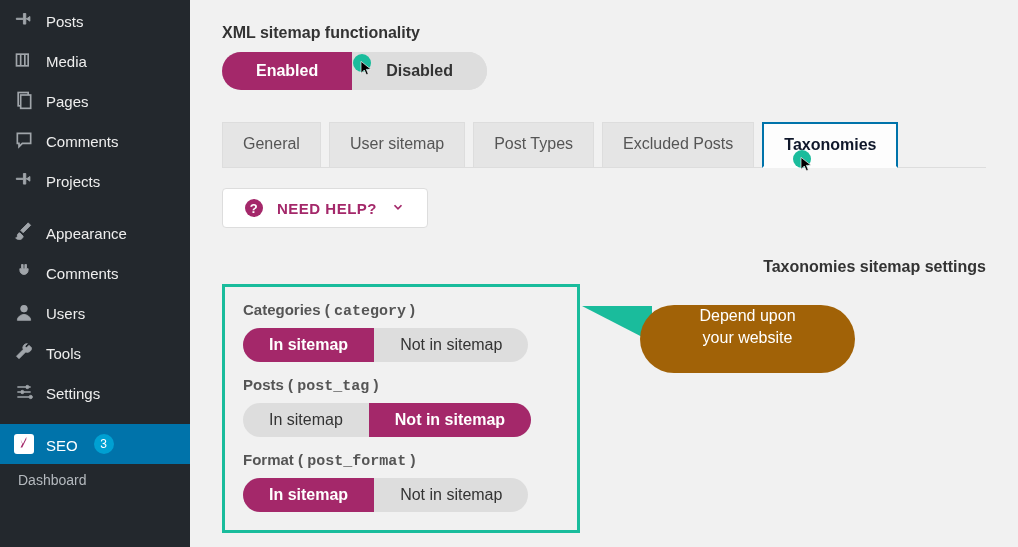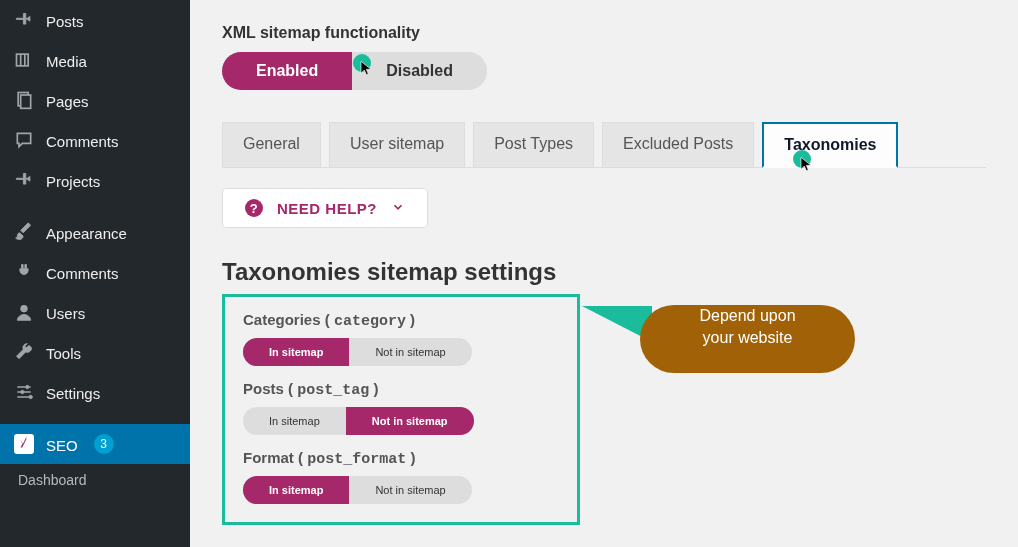--- a/index.html
+++ b/index.html
@@ -27,30 +27,30 @@
   .toggle-btn.active { background:#a4286a; color:#fff; }
 
   .tabs { margin-top:32px; display:flex; gap:8px; border-bottom:1px solid #ddd; }
   .tab { padding:12px 20px; background:#e5e5e5; color:#555; font-size:16px; cursor:pointer; border:1px solid #ddd; border-bottom:none; }
   .tab.active { background:#fdfdfd; color:#0f172a; border:2px solid #0073aa; border-bottom:2px solid #fdfdfd; margin-bottom:-1px; font-weight:600; }
 
   .help-btn { margin-top:20px; display:inline-flex; align-items:center; gap:14px; padding:10px 22px; background:#fff; border:1px solid #ddd; border-radius:4px; color:#a4286a; font-weight:700; font-size:15px; letter-spacing:0.5px; cursor:pointer; }
   .help-btn .q { width:18px; height:18px; border-radius:50%; background:#a4286a; color:#fff; display:flex; align-items:center; justify-content:center; font-size:13px; font-weight:bold; }
   .help-btn .chev { color:#a4286a; }
 
-  .settings-title { margin-top:30px; font-size:24px; font-weight:600; color:#333; }
+  .settings-title { margin-top:30px; font-size:16px; font-weight:600; color:#333;text-align:right; }
 
   .settings-box { margin-top:8px; border:3px solid #1abc9c; padding:14px 18px 18px; width:358px; background:#f1f1f1; position:relative; }
   .tax-row { margin-bottom:14px; }
   .tax-row:last-child { margin-bottom:0; }
   .tax-label { font-size:15px; color:#555; font-weight:600; margin-bottom:8px; }
   .tax-label .code { font-family: "Courier New", monospace; font-weight:600; }
 
   .pill-group { display:inline-flex; border-radius:20px; overflow:hidden; background:#ddd; }
-  .pill { padding:8px 26px; font-size:11px; color:#333; cursor:pointer; }
+  .pill { padding:8px 26px; font-size:16px; color:#333; cursor:pointer; }
   .pill.sel { background:#a4286a; color:#fff; font-weight:600; }
 
   
   .callout { position:absolute; left:640px; top:305px; width:215px; height:68px; background:#a16207; color:#fff; border-radius:34px; display:flex; align-items:flex-start; justify-content:center; text-align:center; font-size:16px; line-height:1.35; }
   .callout-tail { position:absolute; left:582px; top:306px; width:0; height:0; border-top:0px solid transparent; border-bottom:36px solid transparent; border-right:70px solid #1abc9c; }
 
   
   .cursor { position:absolute; width:22px; height:22px; pointer-events:none; }
   .cursor .dot { position:absolute; left:0; top:0; width:18px; height:18px; border-radius:50%; background:#1abc9c; }
   .cursor svg { position:absolute; left:6px; top:6px; width:16px; height:16px; }

